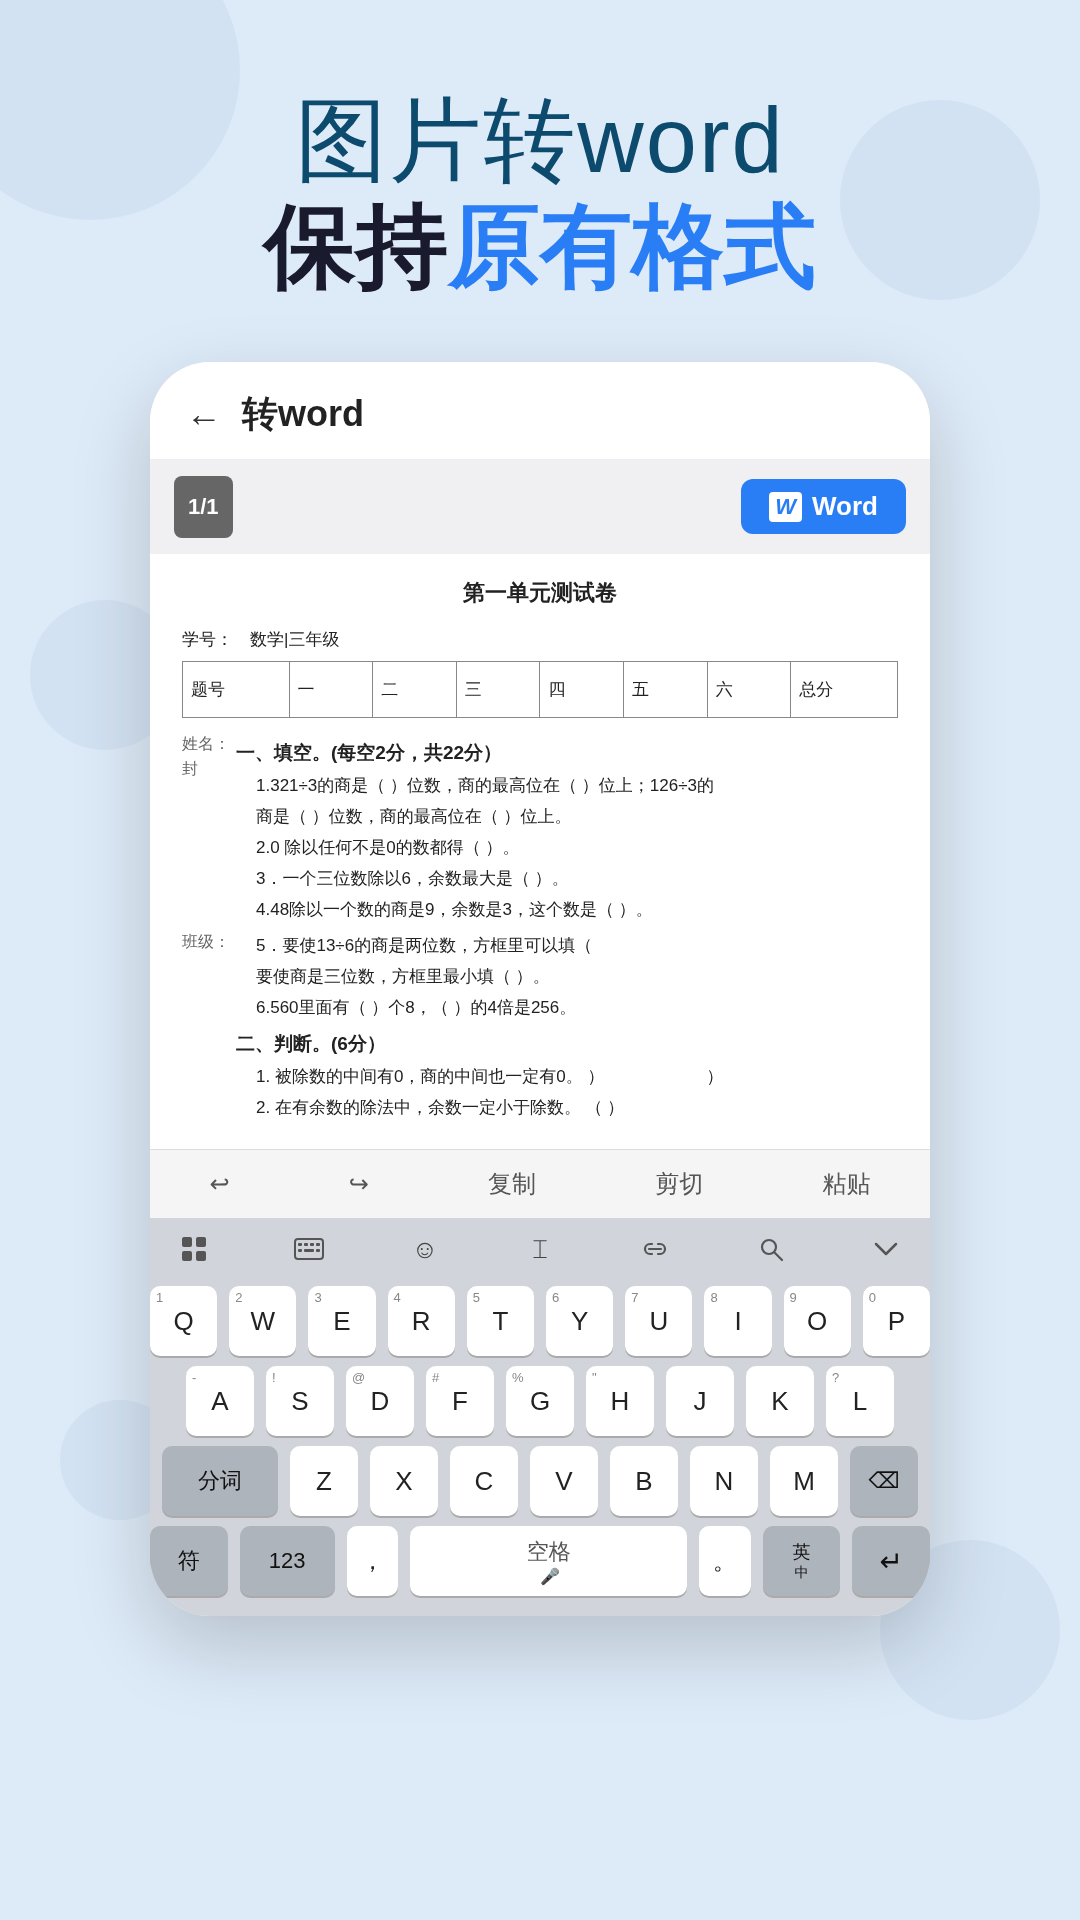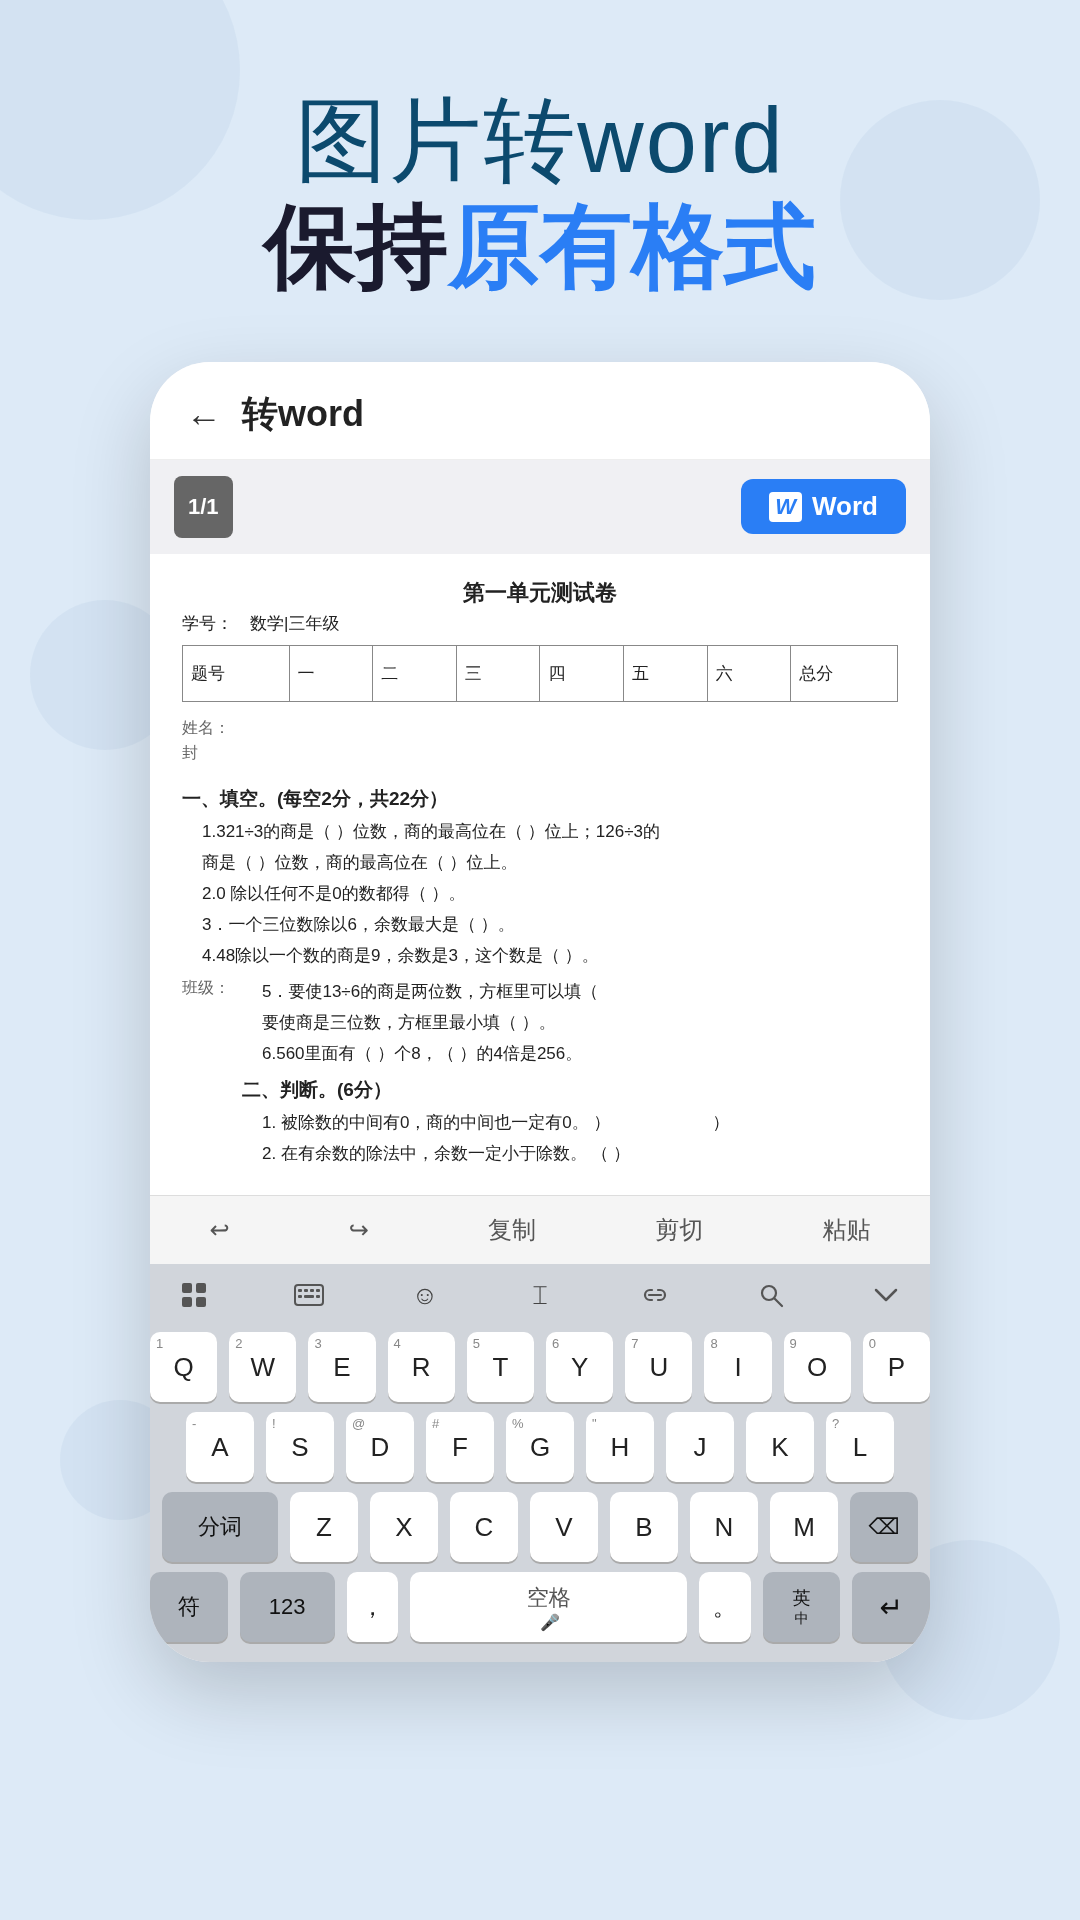--- a/index.html
+++ b/index.html
@@ -117,21 +117,21 @@
       background: white;
       padding: 24px 32px;
       font-size: 18px;
       color: #222;
       min-height: 580px;
     }
     .doc-title {
       text-align: center;
       font-size: 22px;
       font-weight: bold;
-      margin-bottom: 4px;
+      margin-bottom: 20px;
     }
     .doc-table {
       width: 100%;
       border-collapse: collapse;
       font-size: 17px;
       margin-bottom: 12px;
     }
     .doc-table td {
       border: 1px solid #888;
       padding: 16px 8px;
@@ -312,36 +312,36 @@
         <td>二</td>
         <td>三</td>
         <td>四</td>
         <td>五</td>
         <td>六</td>
         <td>总分</td>
       </tr>
     </tbody>
       </table>
 
-    <div style="display:flex; gap:12px;flex-direction:column;">
+    <div style="display:flex; gap:4px;">
       <div class="doc-side" style="width:50px; font-size:16px; color:#666; padding-top:4px;">
         <div>姓名：</div>
         <div style="margin-top:4px;">封</div>
       </div>
       <div class="doc-main">
         <div class="doc-section">一、填空。(每空2分，共22分）</div>
         <div class="doc-question">1.321÷3的商是（ ）位数，商的最高位在（ ）位上；126÷3的</div>
         <div class="doc-question">商是（ ）位数，商的最高位在（ ）位上。</div>
         <div class="doc-question">2.0 除以任何不是0的数都得（ ）。</div>
         <div class="doc-question">3．一个三位数除以6，余数最大是（ ）。</div>
         <div class="doc-question">4.48除以一个数的商是9，余数是3，这个数是（ ）。</div>
       </div>
     </div>
 
-    <div style="display:flex; gap:10px; margin-top:4px;">
+    <div style="display:flex; gap:4px; margin-top:4px;">
       <div style="width:50px; font-size:16px; color:#666;">
         <div>班级：</div>
       </div>
       <div>
         <div class="doc-question">5．要使13÷6的商是两位数，方框里可以填（</div>
         <div class="doc-question">要使商是三位数，方框里最小填（ ）。</div>
         <div class="doc-question">6.560里面有（ ）个8，（ ）的4倍是256。</div>
 
         <div class="doc-section">二、判断。(6分）</div>
         <div class="doc-question">1. 被除数的中间有0，商的中间也一定有0。  ）　　　　　　）</div>

